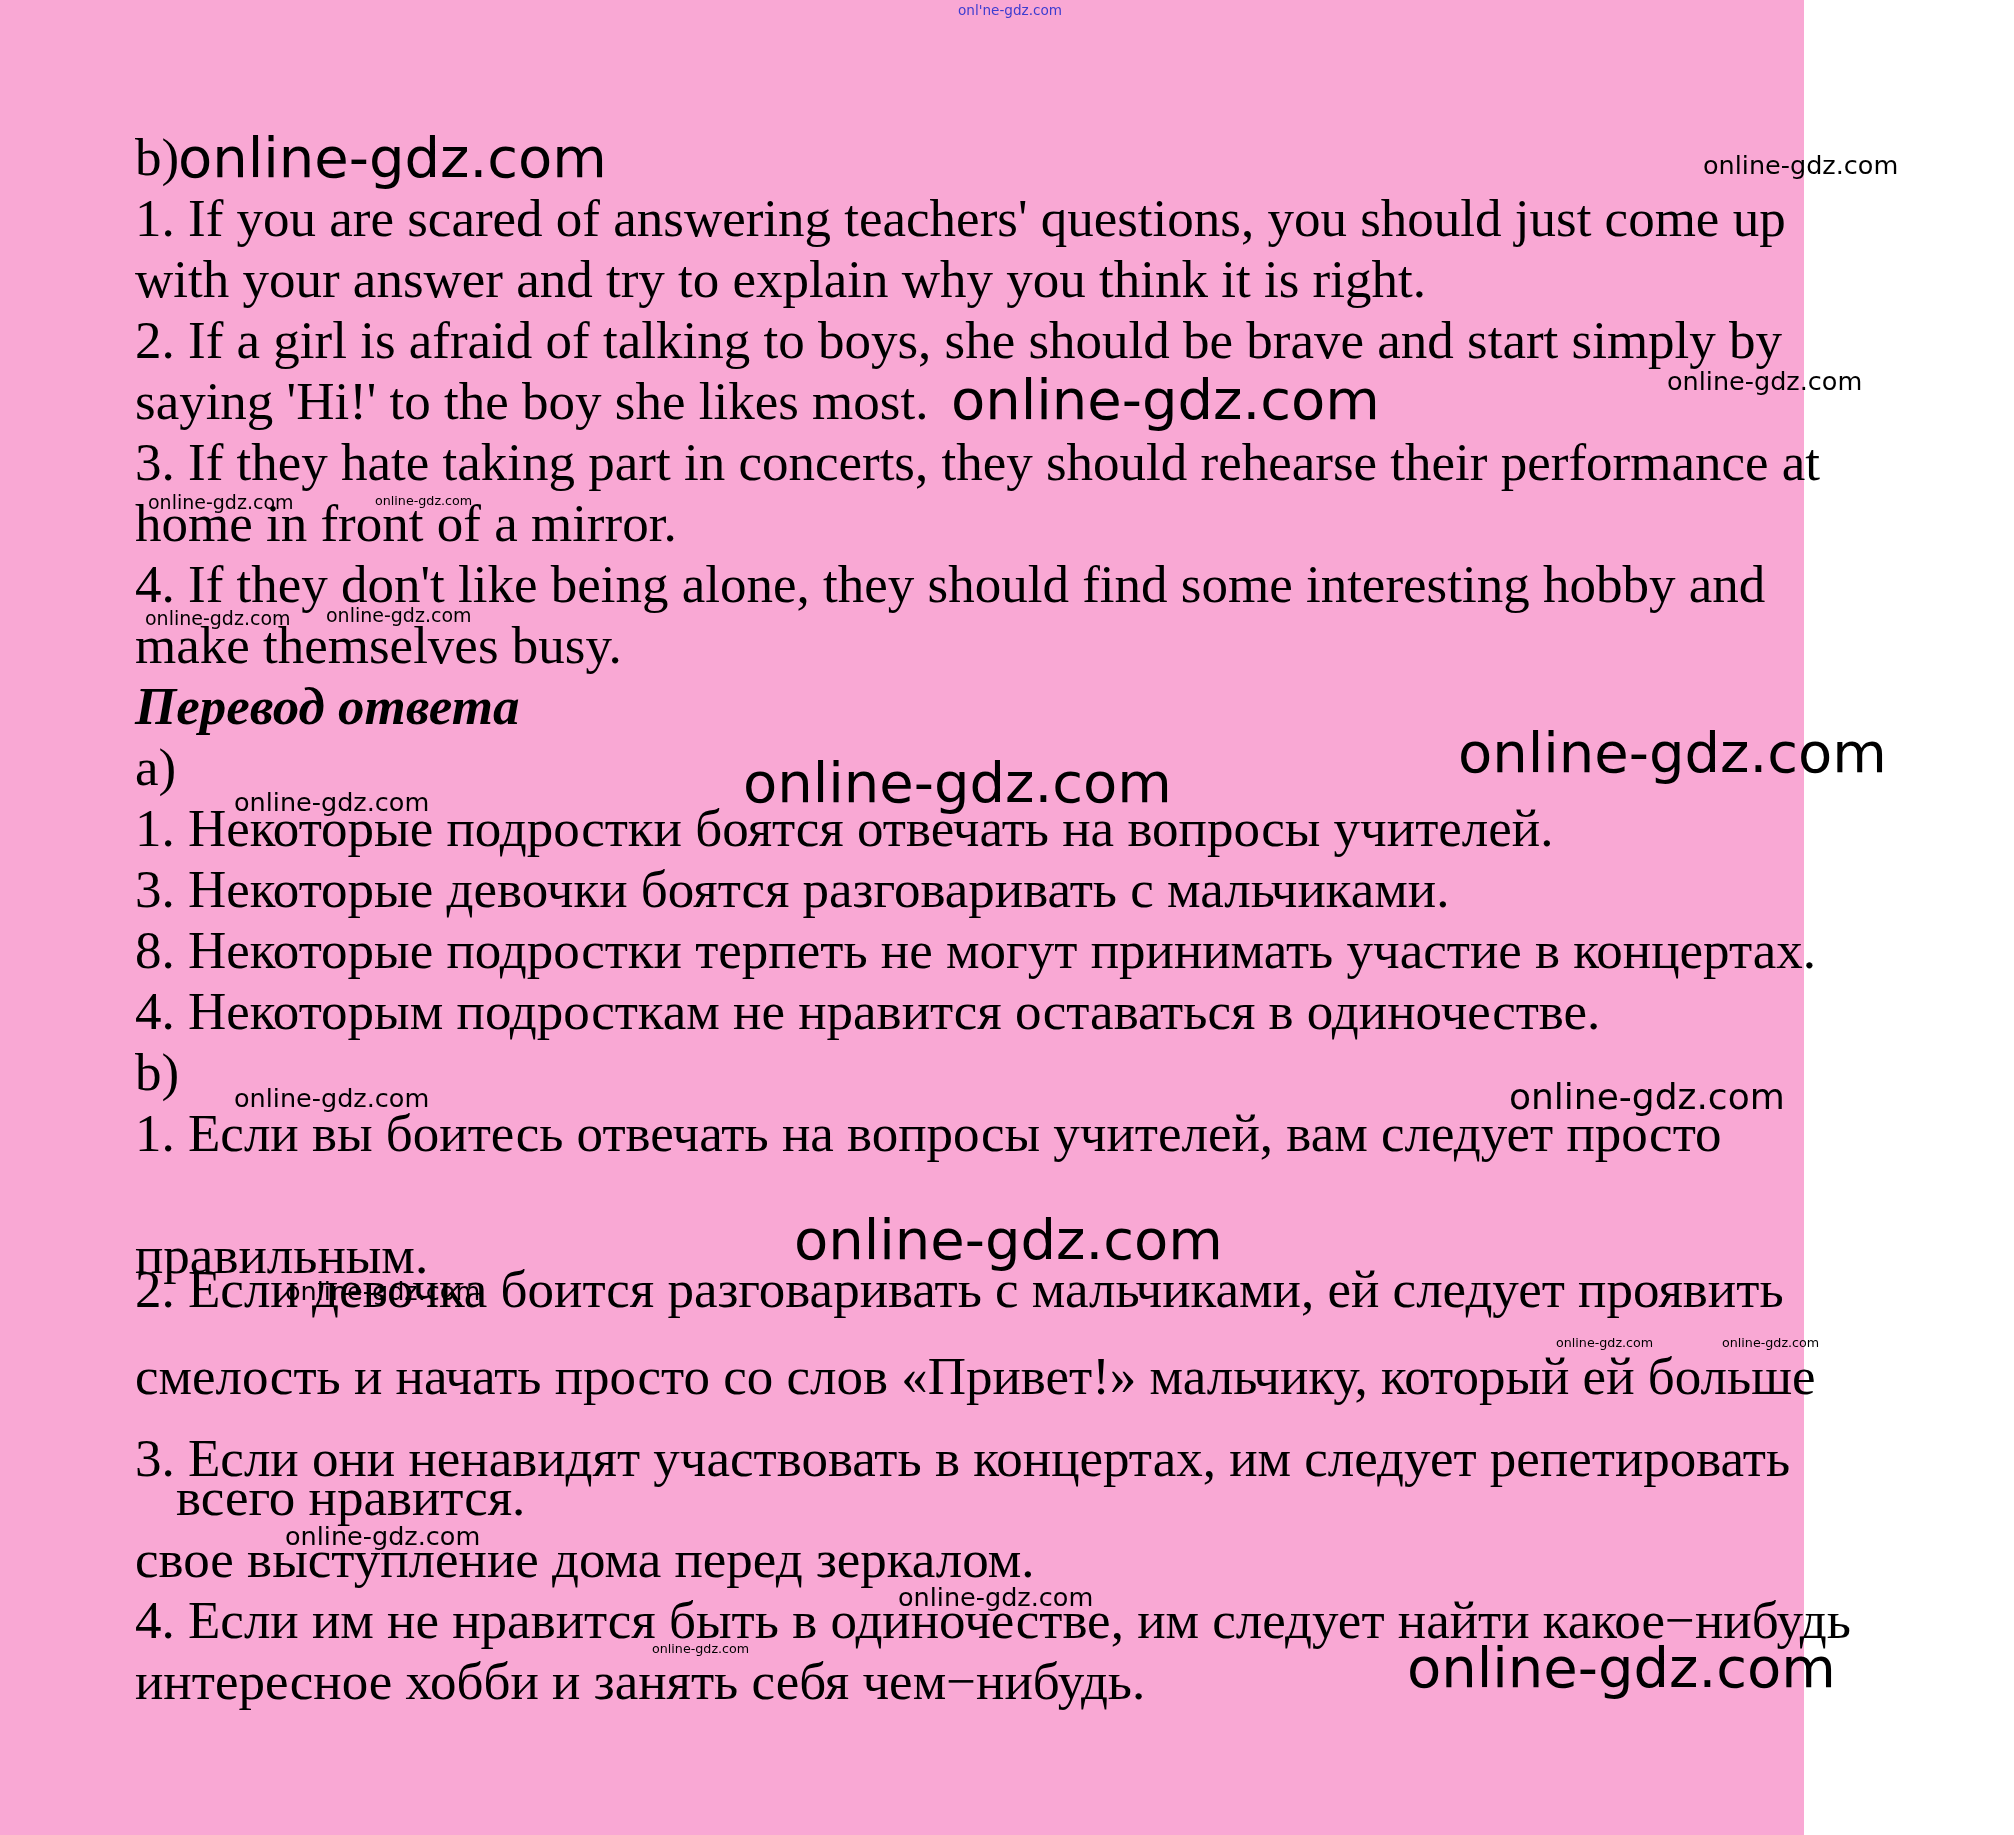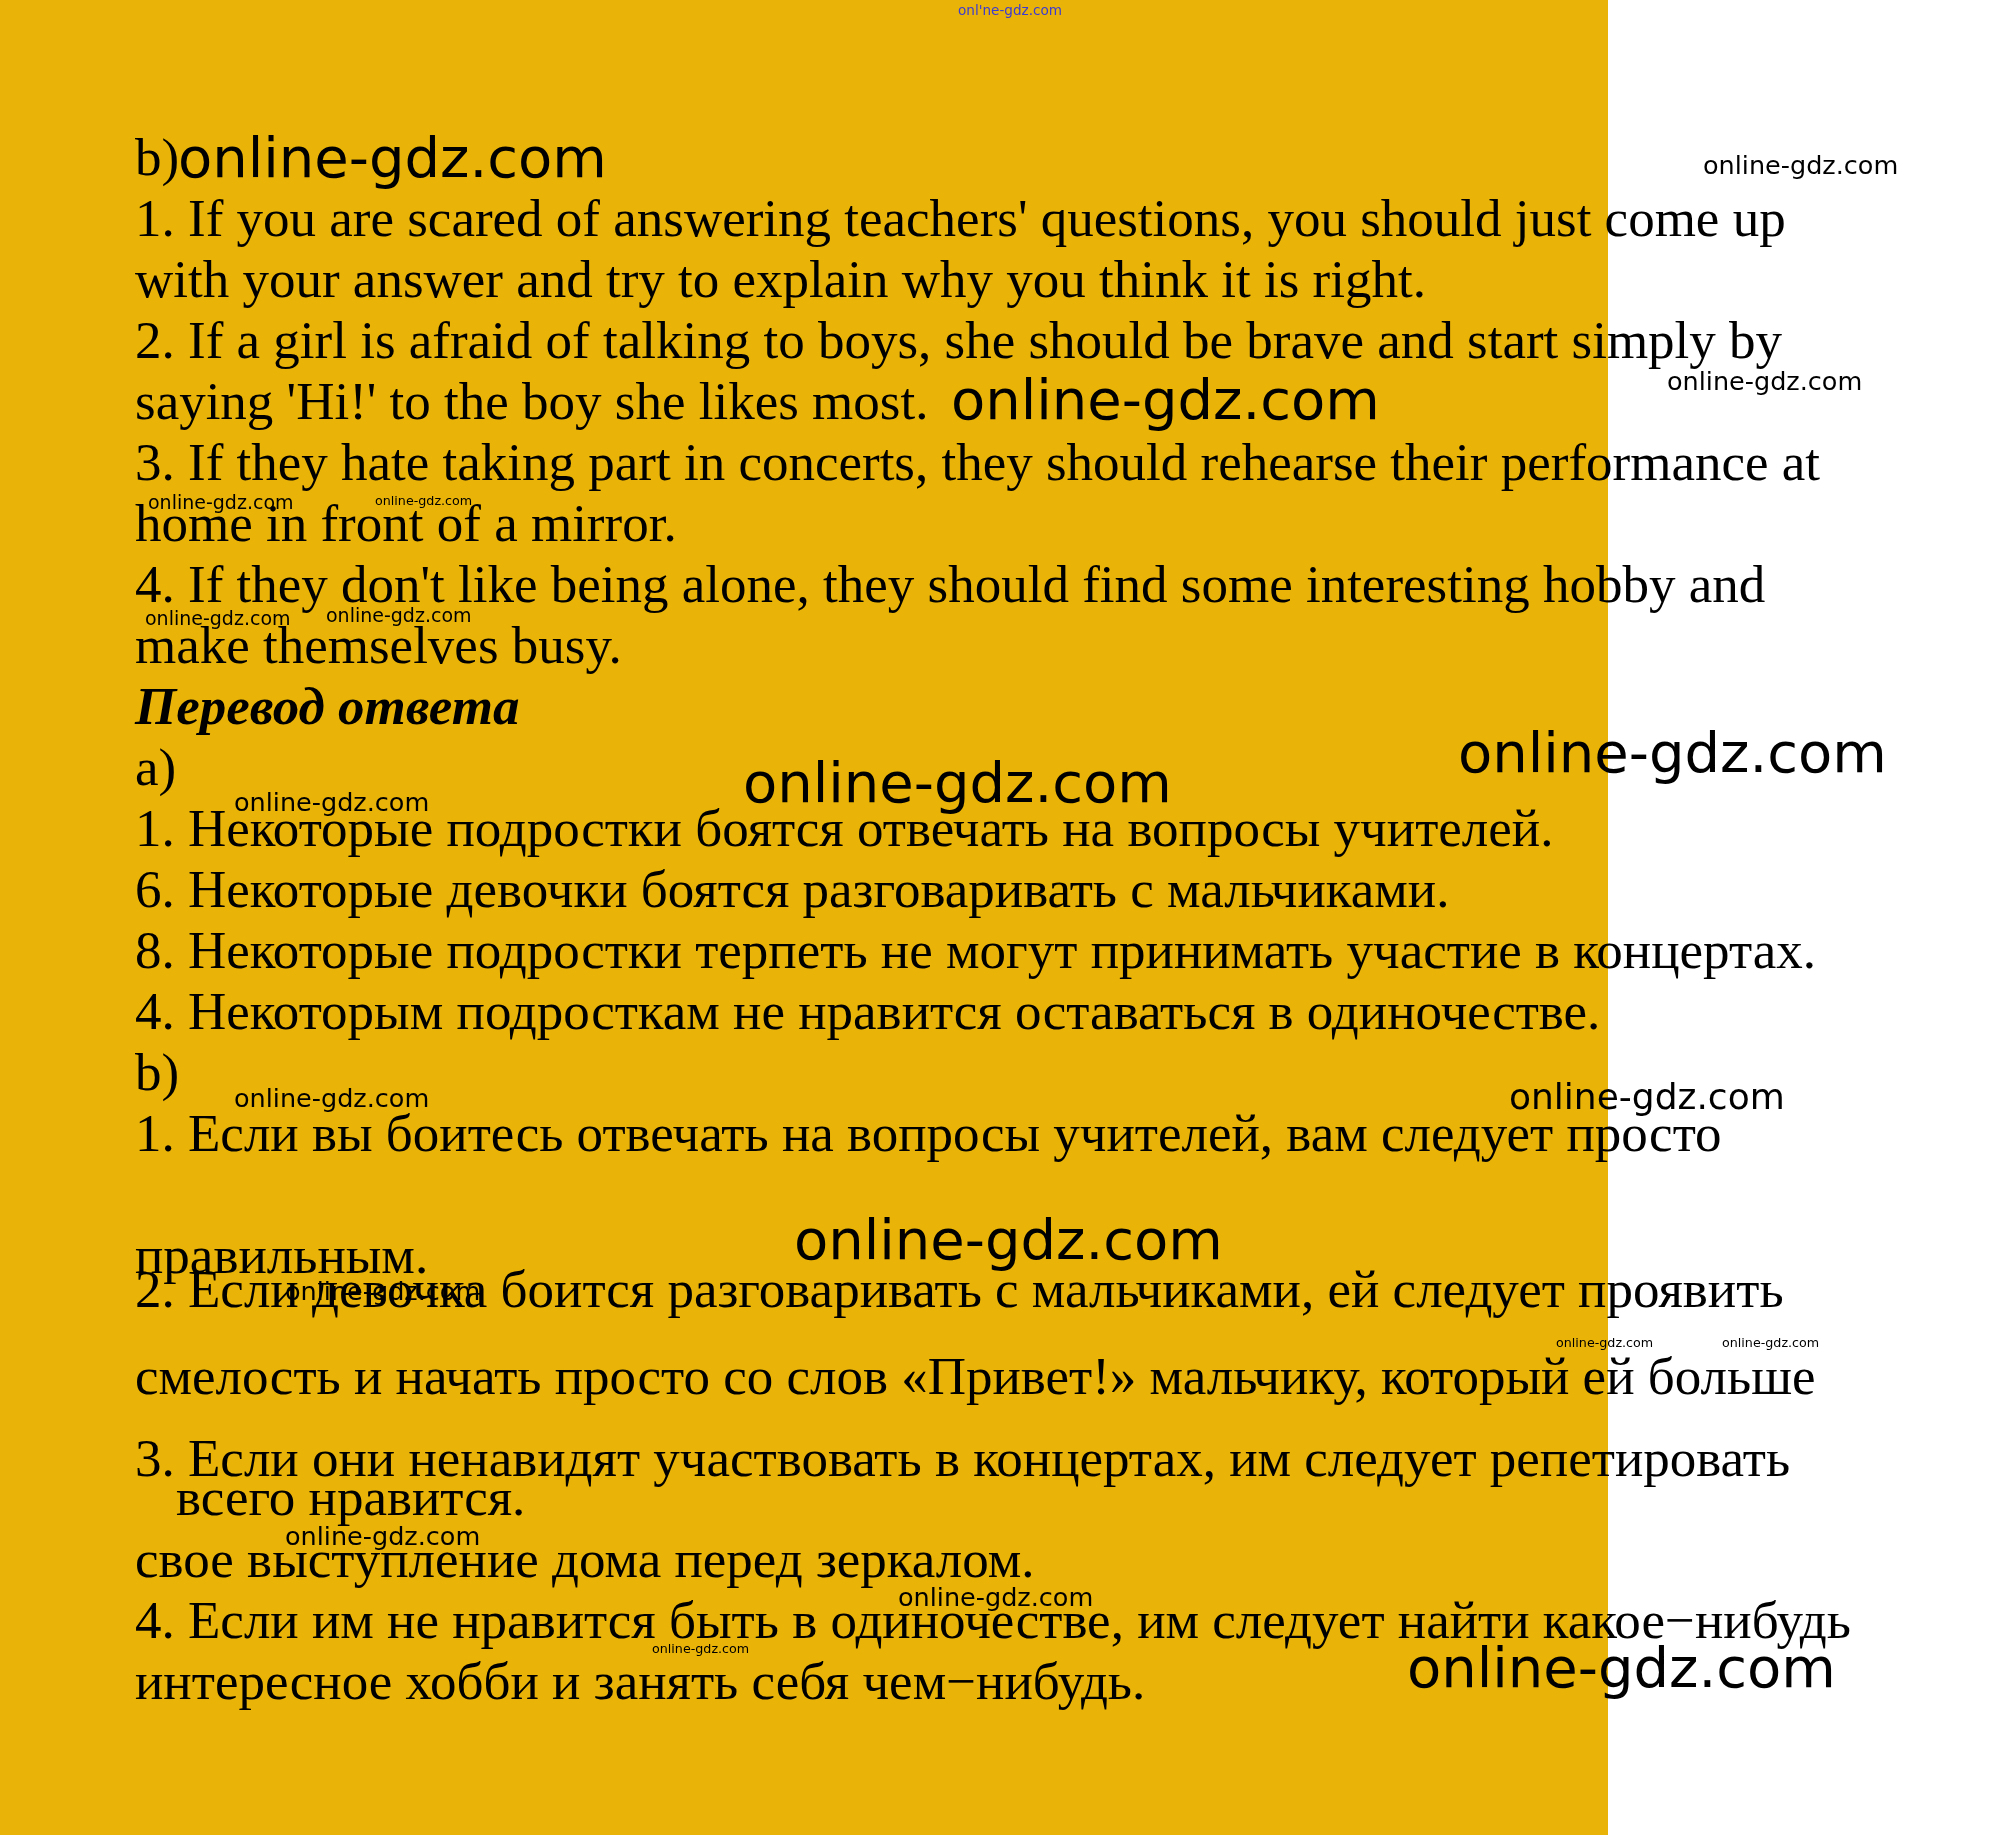--- a/index.html
+++ b/index.html
@@ -1,17 +1,17 @@
 <!DOCTYPE html>
 <html style="font-size:14.5px"><head>
 <meta charset="utf-8">
 <style>
   html, body { margin: 0; padding: 0; background: #ffffff; }
   body { width: 2015px; height: 1836px; position: relative; overflow: hidden; }
-  .page { position: absolute; left: 0; top: 0; width: 1608px; height: 1836px; background: #eab308; }
+  .page { position: absolute; left: 0; top: 0; width: 1804px; height: 1836px; background: #f9a8d4; }
   .line {
     position: absolute; left: 135px;
     font-family: "Liberation Serif", "DejaVu Serif", serif;
     font-size: 53px; line-height: 61px; color: #000; white-space: nowrap;
     transform-origin: left top;
   }
   .heading { font-weight: bold; font-style: italic; }
   .wm {
     position: absolute; white-space: nowrap; color: #000;
     font-family: "DejaVu Sans", "Liberation Sans", sans-serif;
@@ -38,21 +38,21 @@
   <div class="line" style="top:371px;">saying 'Hi!' to the boy she likes most.</div>
   <div class="line" style="top:432px;">3. If they hate taking part in concerts, they should rehearse their performance at</div>
   <div class="line" style="top:493px;">home in front of a mirror.</div>
   <div class="line" style="top:554px;">4. If they don't like being alone, they should find some interesting hobby and</div>
   <div class="line" style="top:615px;">make themselves busy.</div>
 
   <div class="line heading" style="top:676px;">Перевод ответа</div>
 
   <div class="line" style="top:737px;">a)</div>
   <div class="line" style="top:798px;">1. Некоторые подростки боятся отвечать на вопросы учителей.</div>
-  <div class="line" style="top:859px;">6. Некоторые девочки боятся разговаривать с мальчиками.</div>
+  <div class="line" style="top:859px;">3. Некоторые девочки боятся разговаривать с мальчиками.</div>
   <div class="line" style="top:920px;">8. Некоторые подростки терпеть не могут принимать участие в концертах.</div>
   <div class="line" style="top:981px;">4. Некоторым подросткам не нравится оставаться в одиночестве.</div>
 
   <div class="line" style="top:1042px;">b)</div>
   <div class="line" style="top:1103px;">1. Если вы боитесь отвечать на вопросы учителей, вам следует просто</div>
   <div class="line" style="top:1225px;">правильным.</div>
   <div class="line" style="top:1219px;margin-top:40px;">2. Если девочка боится разговаривать с мальчиками, ей следует проявить</div>
   <div class="line" style="top:1346px;">смелость и начать просто со слов «Привет!» мальчику, который ей больше</div>
   <div class="line" style="top:1467px;margin-left:41px;">всего нравится.</div>
   <div class="line" style="top:1428px;">3. Если они ненавидят участвовать в концертах, им следует репетировать</div>

